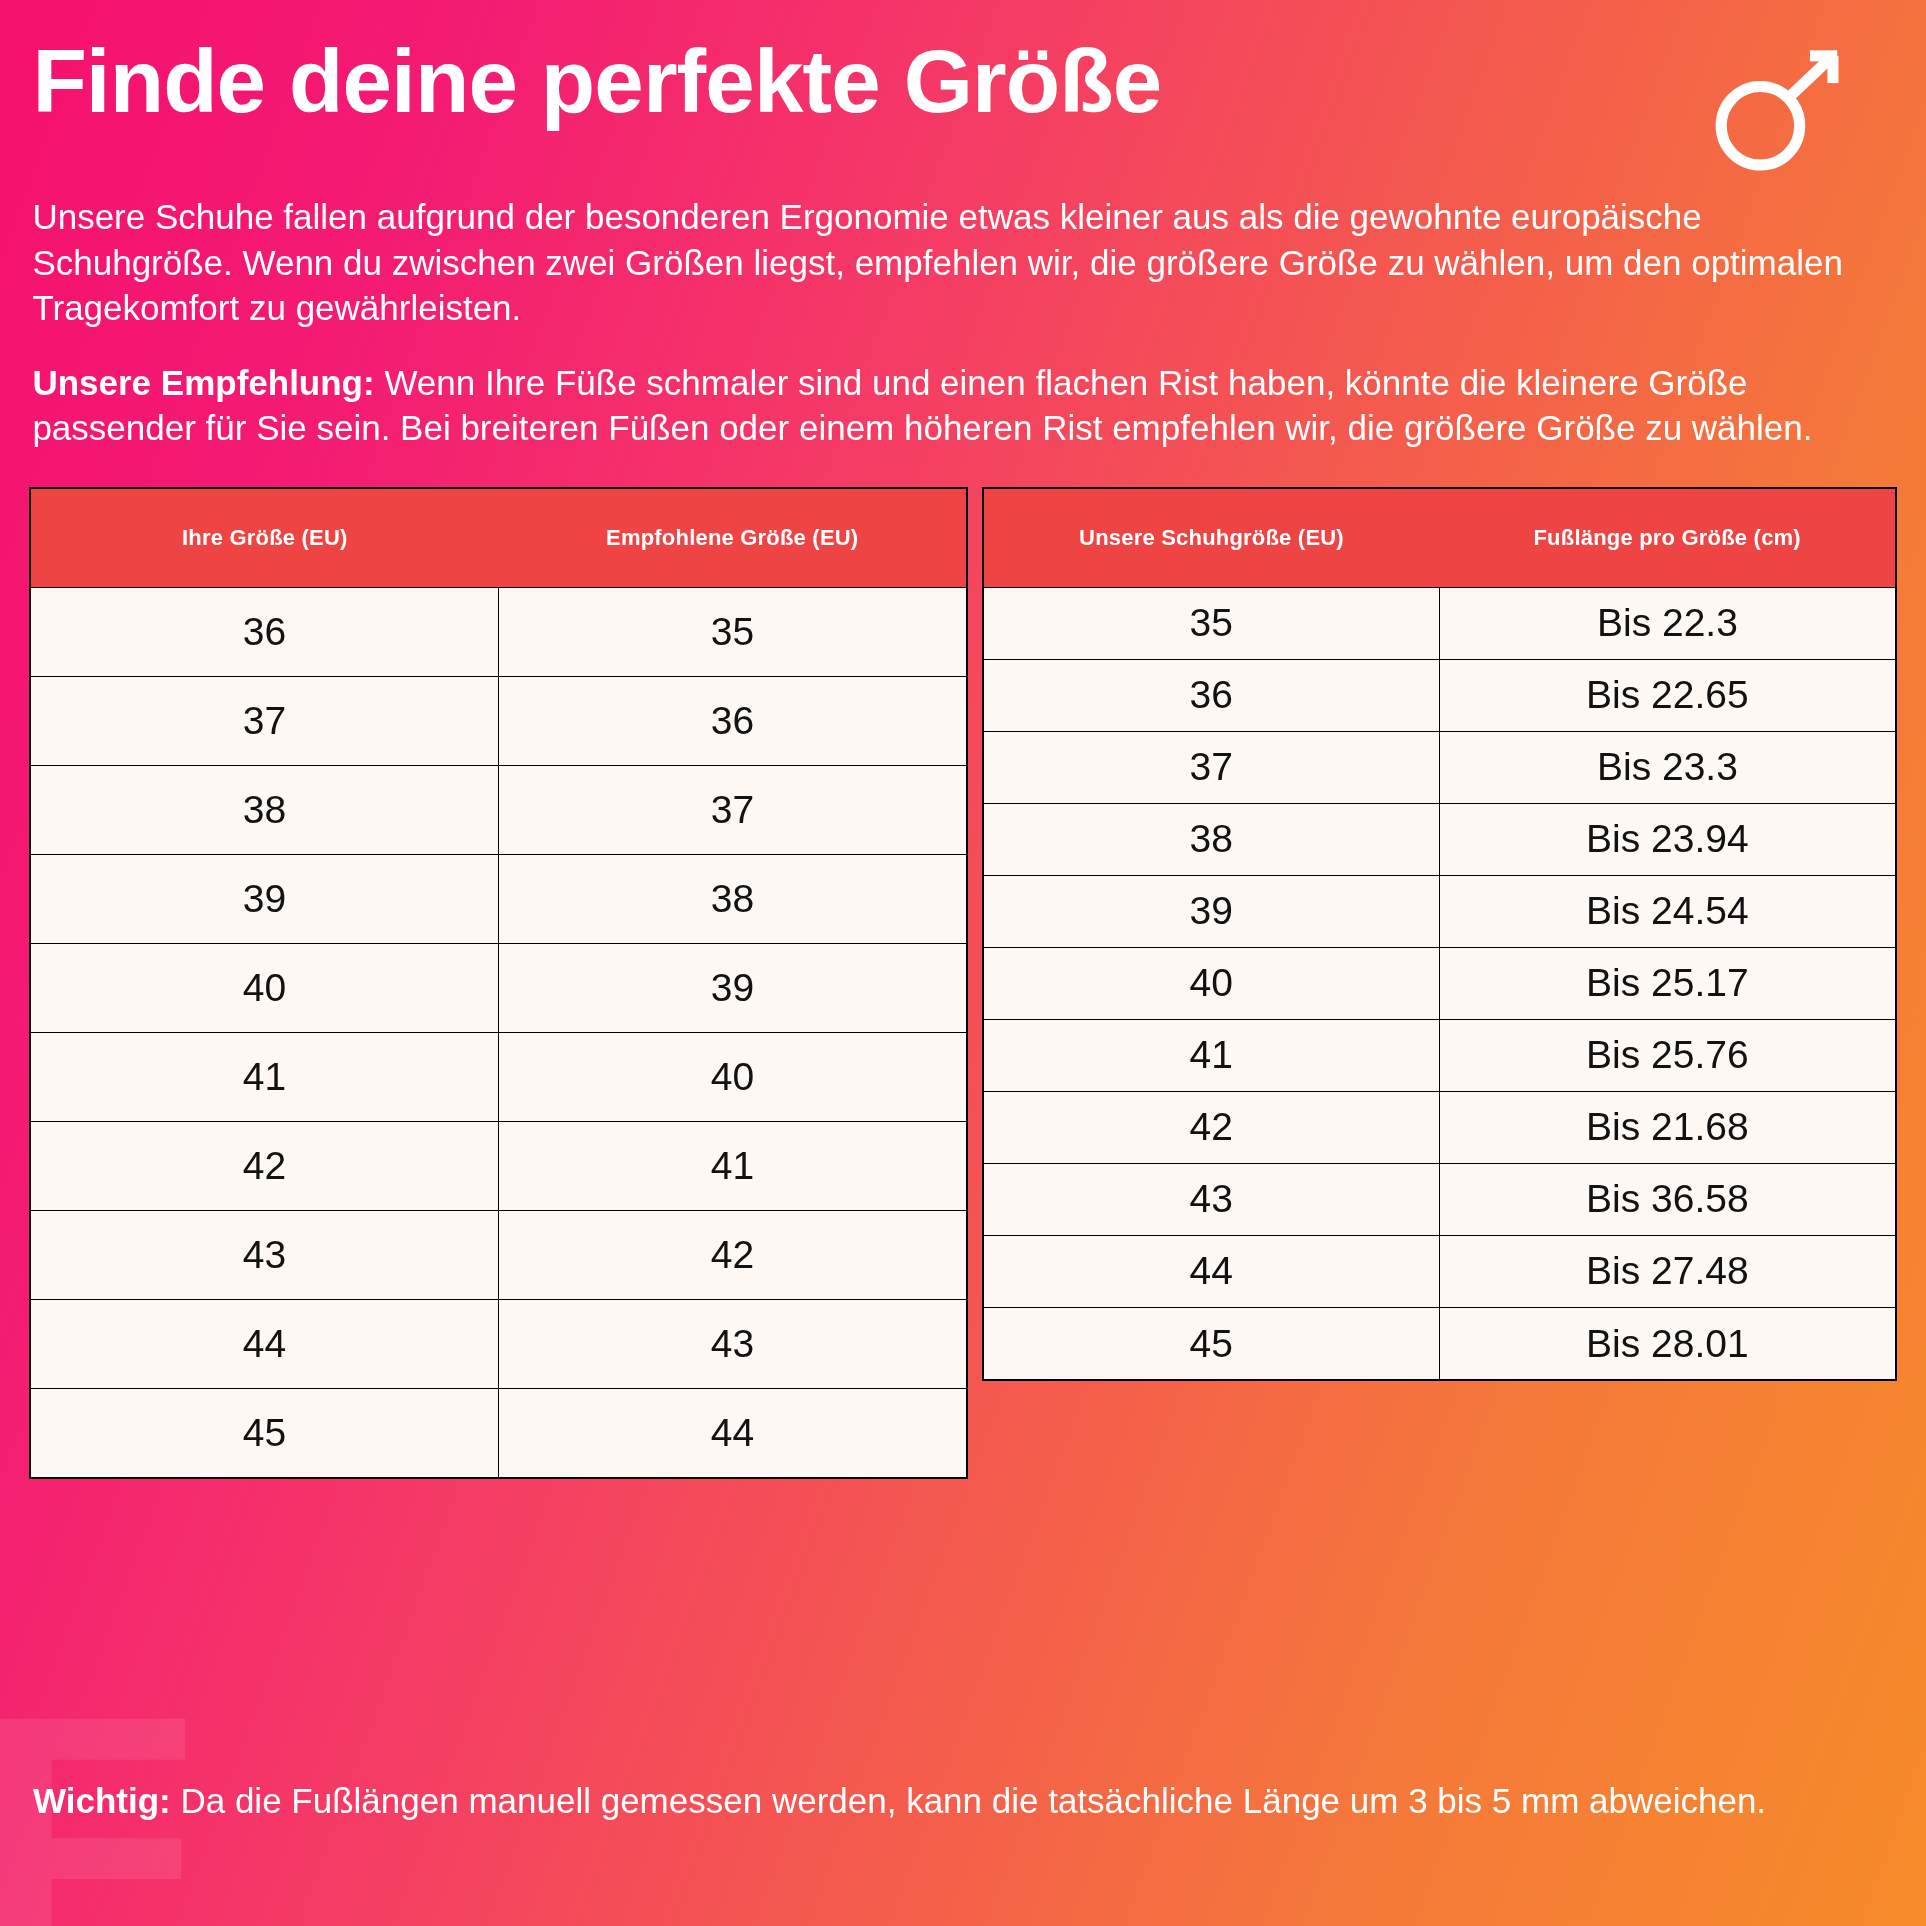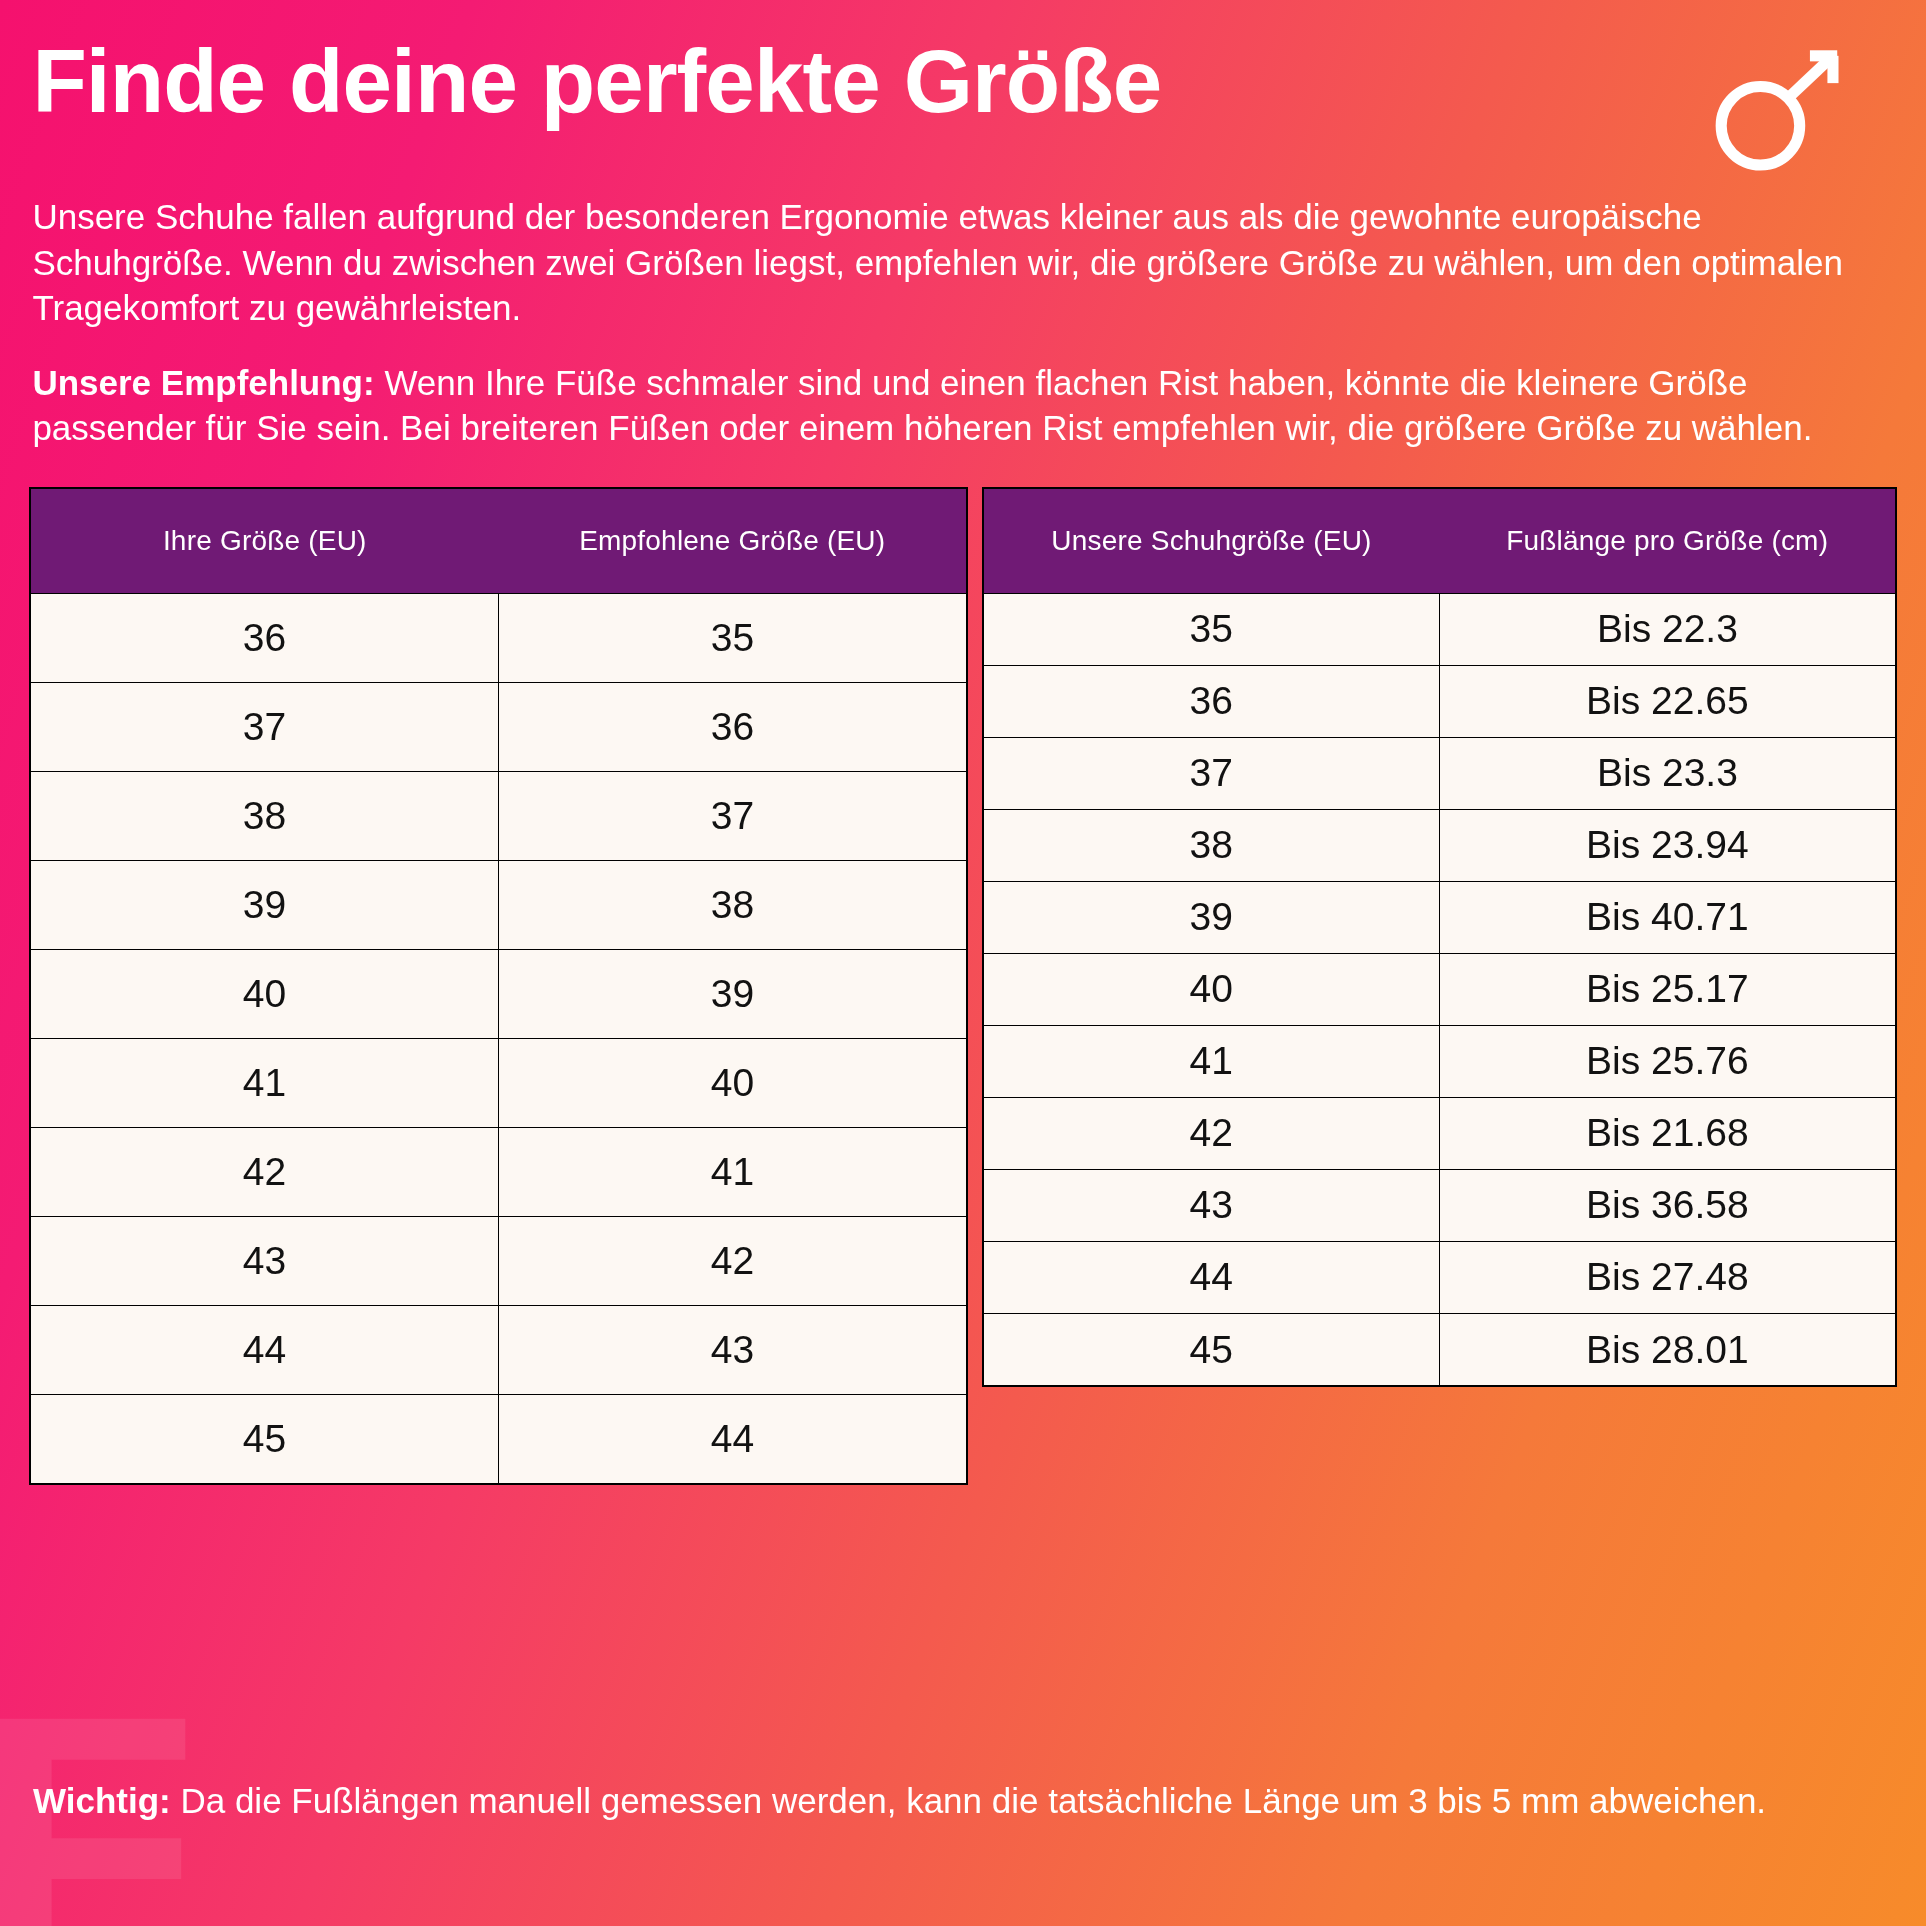--- a/index.html
+++ b/index.html
@@ -93,24 +93,24 @@
   .table-wrap.left  { width: 953px; }
   .table-wrap.right { width: 929px; }
 
   table {
     width: 100%;
     border-collapse: collapse;
     table-layout: fixed;
   }
 
   thead th {
-    background: #701a75;
-    color: #ffffff;
-    font-size: 28px;
-    font-weight: 400;
+    background: #ef4444;
+    color: #ffffff;
+    font-size: 22px;
+    font-weight: 700;
     letter-spacing: 0.2px;
     padding: 36px 8.6px;
     text-align: center;
     border: none;
   }
 
   tbody td {
     background: #fdf8f3;
     color: #121212;
     font-size: 39px;
@@ -238,21 +238,21 @@
           <tr>
               <td>37</td>
               <td>Bis 23.3</td>
             </tr>
           <tr>
               <td>38</td>
               <td>Bis 23.94</td>
             </tr>
           <tr>
               <td>39</td>
-              <td>Bis 40.71</td>
+              <td>Bis 24.54</td>
             </tr>
           <tr>
               <td>40</td>
               <td>Bis 25.17</td>
             </tr>
           <tr>
               <td>41</td>
               <td>Bis 25.76</td>
             </tr>
           <tr>

